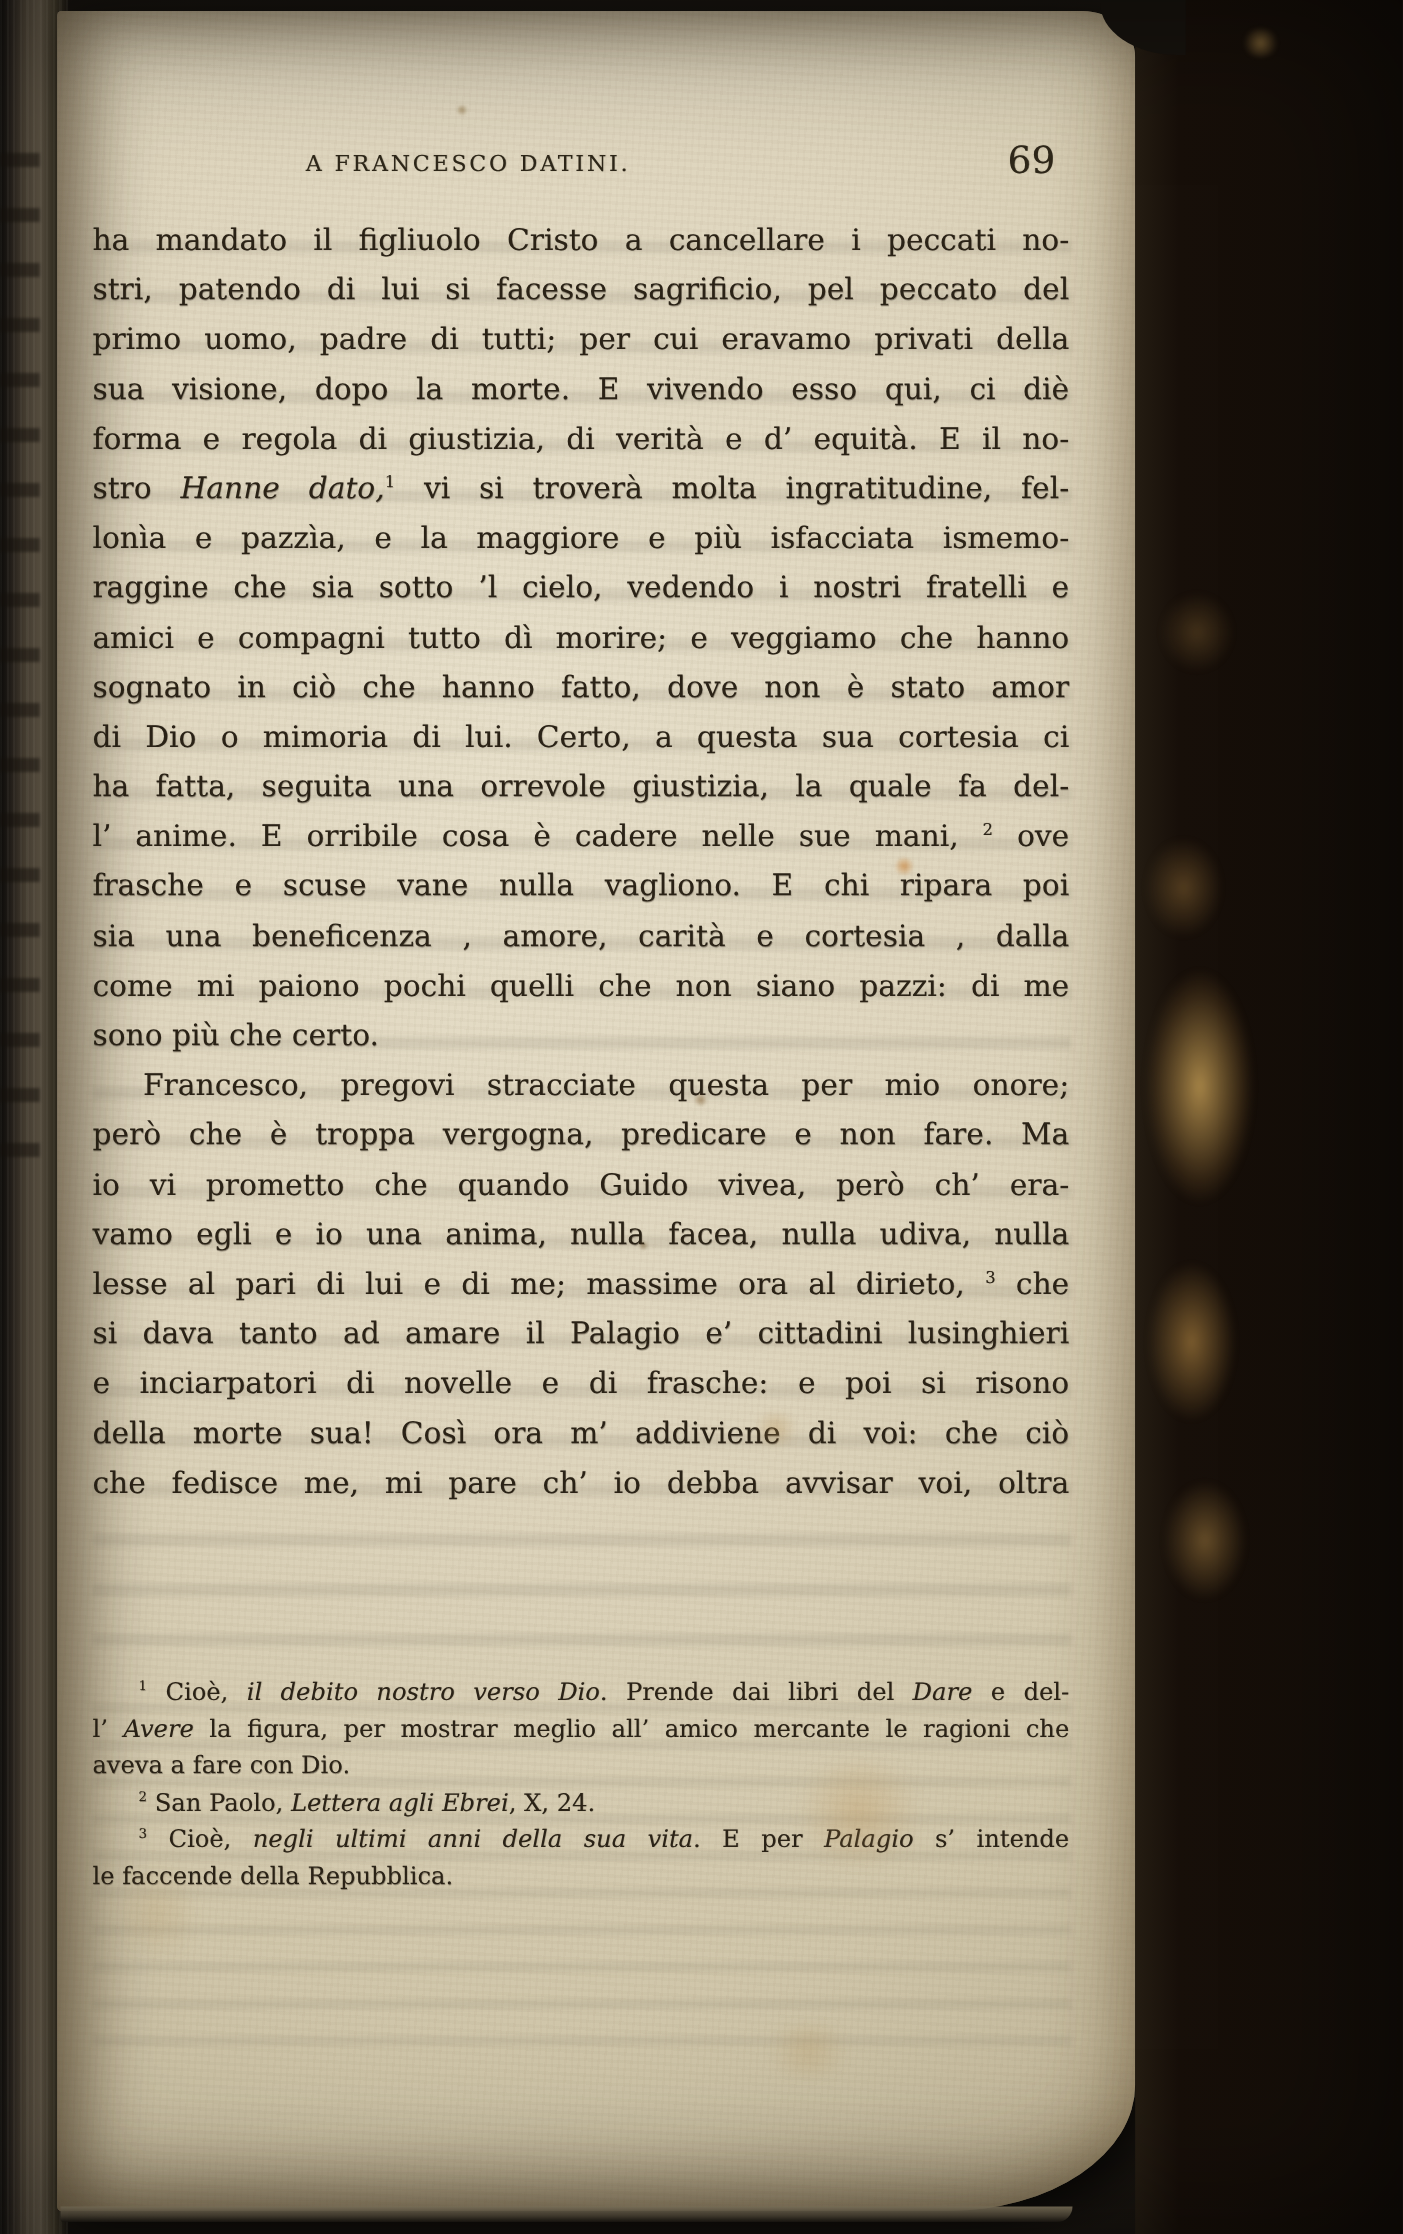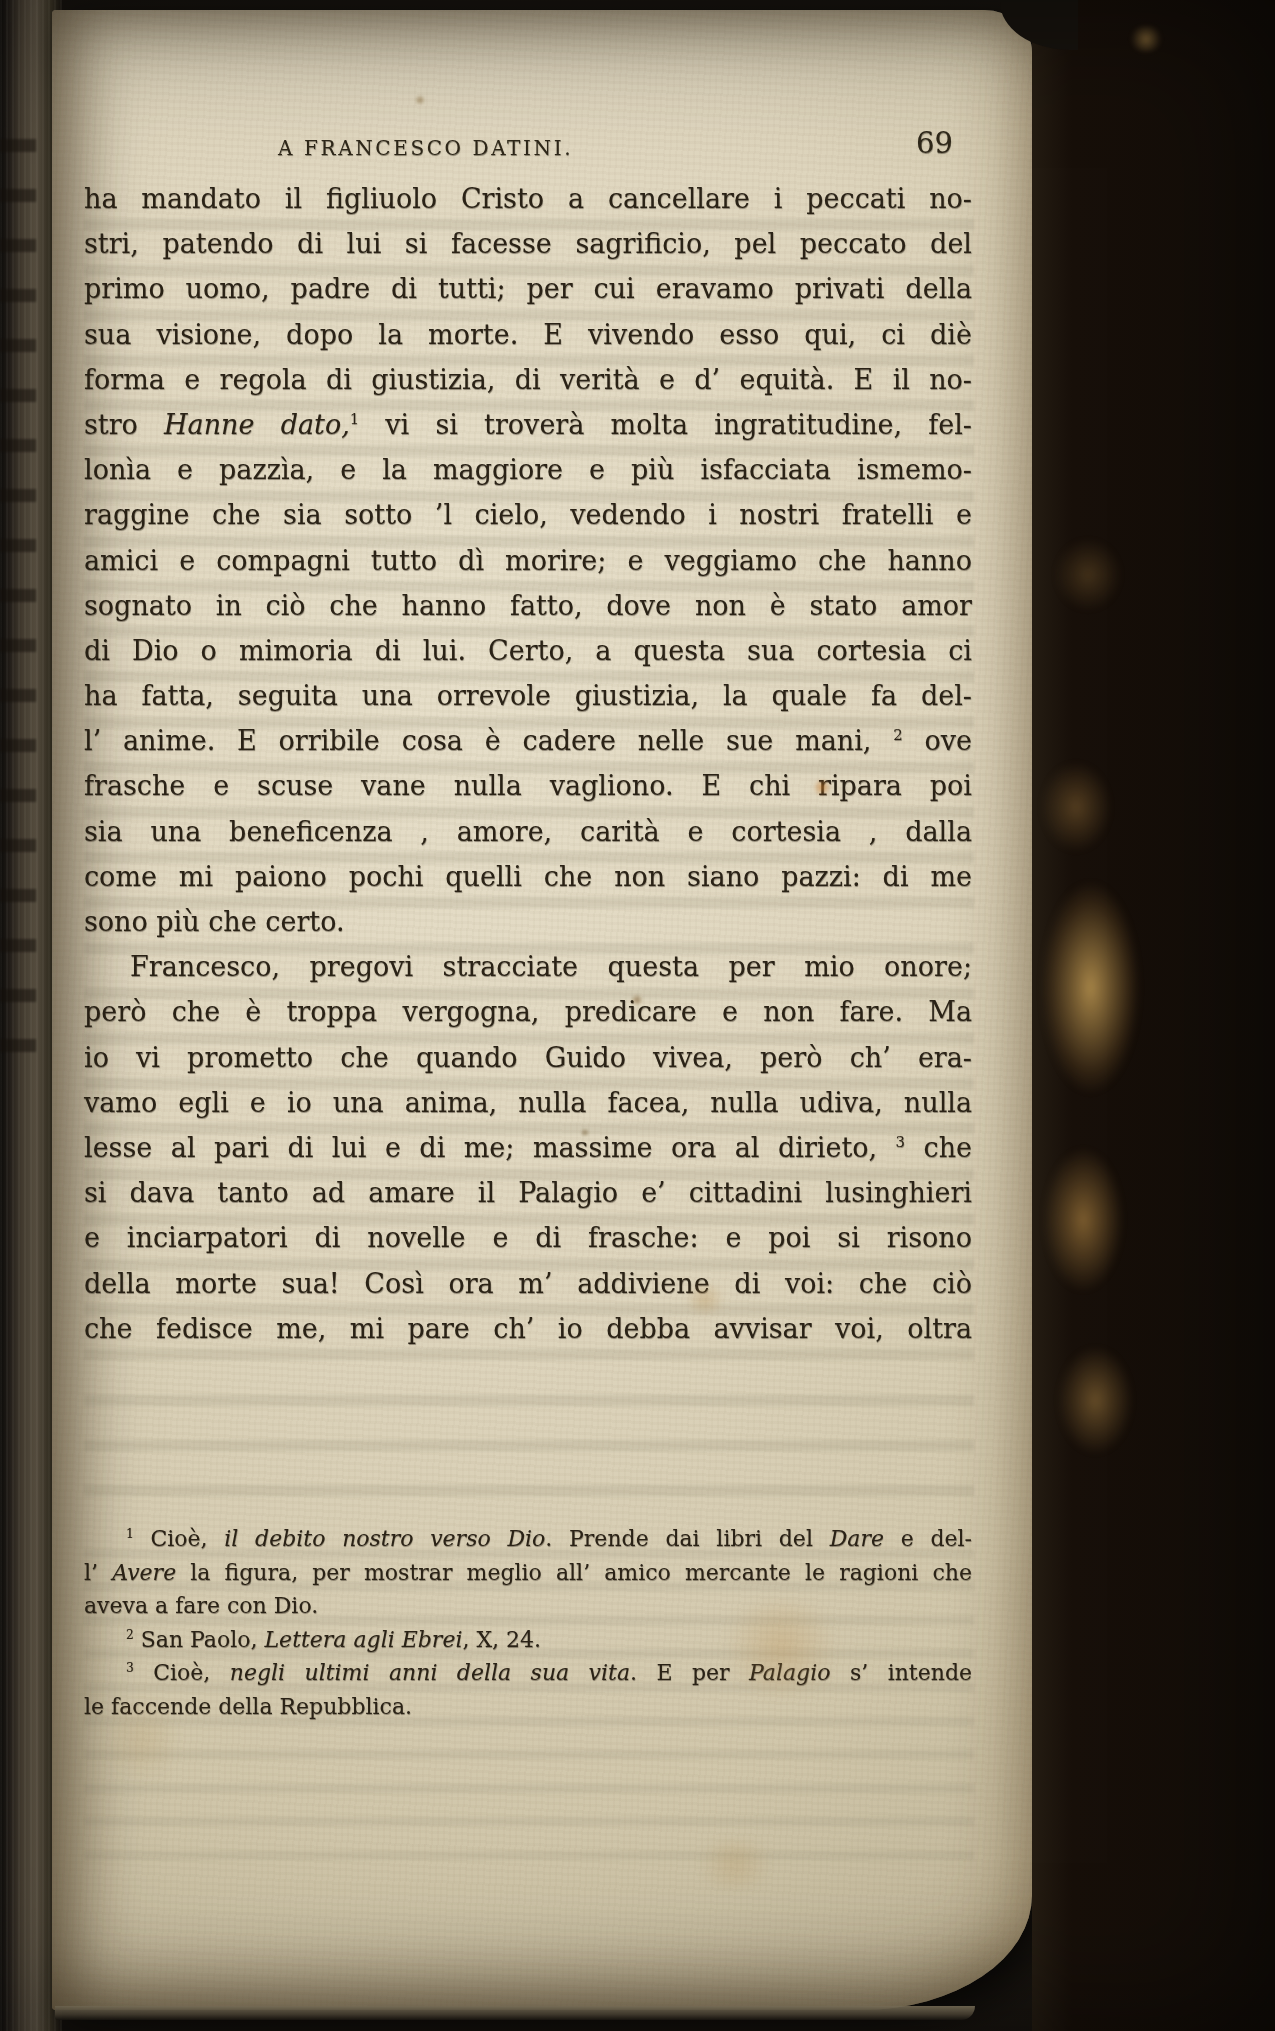--- a/index.html
+++ b/index.html
@@ -25,23 +25,23 @@
                repeating-linear-gradient(93deg,rgba(120,100,70,.03) 0 2px,transparent 2px 6px);}
   .ghost{position:absolute;left:84px;top:206px;width:890px;height:1290px;
     background:repeating-linear-gradient(0deg,rgba(110,104,86,.13) 0 11px,transparent 11px 45.2px);
     filter:blur(1.7px);pointer-events:none;}
   .ghost2{position:absolute;left:84px;top:1530px;width:890px;height:330px;
     background:repeating-linear-gradient(0deg,rgba(110,104,86,.10) 0 9px,transparent 9px 33.6px);
     filter:blur(1.7px);pointer-events:none;}
   
   .header-title{position:absolute;left:278px;top:136px;font-size:20px;letter-spacing:2.6px;
     color:#2e2719;text-shadow:.4px .5px .7px rgba(46,39,25,.5);}
-  .page-num{position:absolute;left:916px;top:126px;font-size:29px;color:#2e2719;
+  .page-num{position:absolute;left:916px;top:126px;font-size:34px;color:#2e2719;
     text-shadow:.4px .5px .7px rgba(46,39,25,.5);}
-  .body-text{position:absolute;left:84px;top:176px;width:888px;}
+  .body-text{position:absolute;left:84px;top:196px;width:888px;}
   .tline{height:45.2px;line-height:45.2px;font-size:27px;color:#2a2216;
     text-align:justify;text-align-last:justify;
     text-shadow:.4px .5px .7px rgba(42,34,22,.45);}
   .tline.pend{text-align-last:auto;}
   .tline.ind{padding-left:46px;}
   .footnotes{position:absolute;left:84px;top:1522px;width:888px;}
   .footnotes .tline{height:33.6px;line-height:33.6px;font-size:22px;}
   .footnotes .tline.ind{padding-left:42px;}
   .it{font-style:italic;}
   .sup{font-size:.55em;vertical-align:super;line-height:0;}

